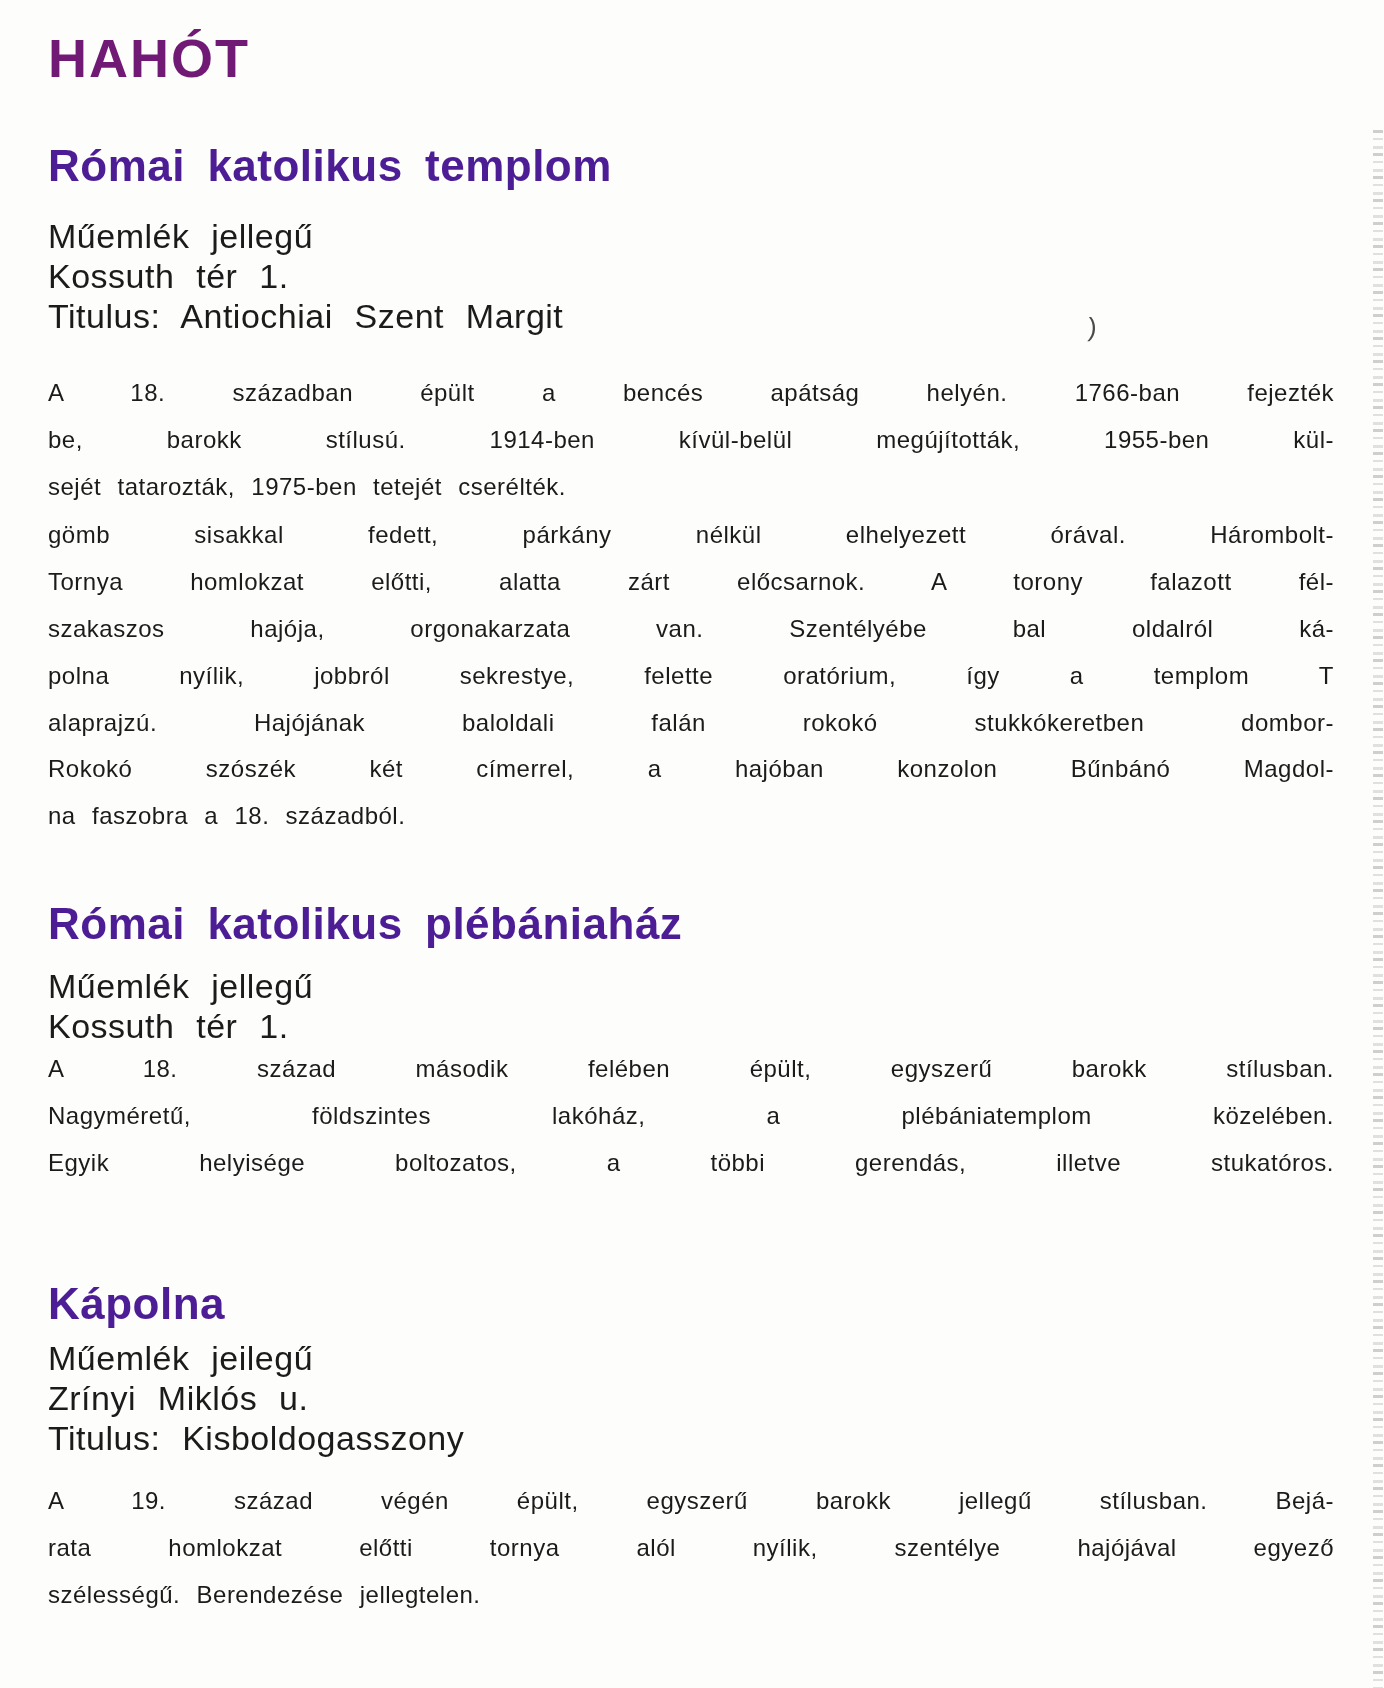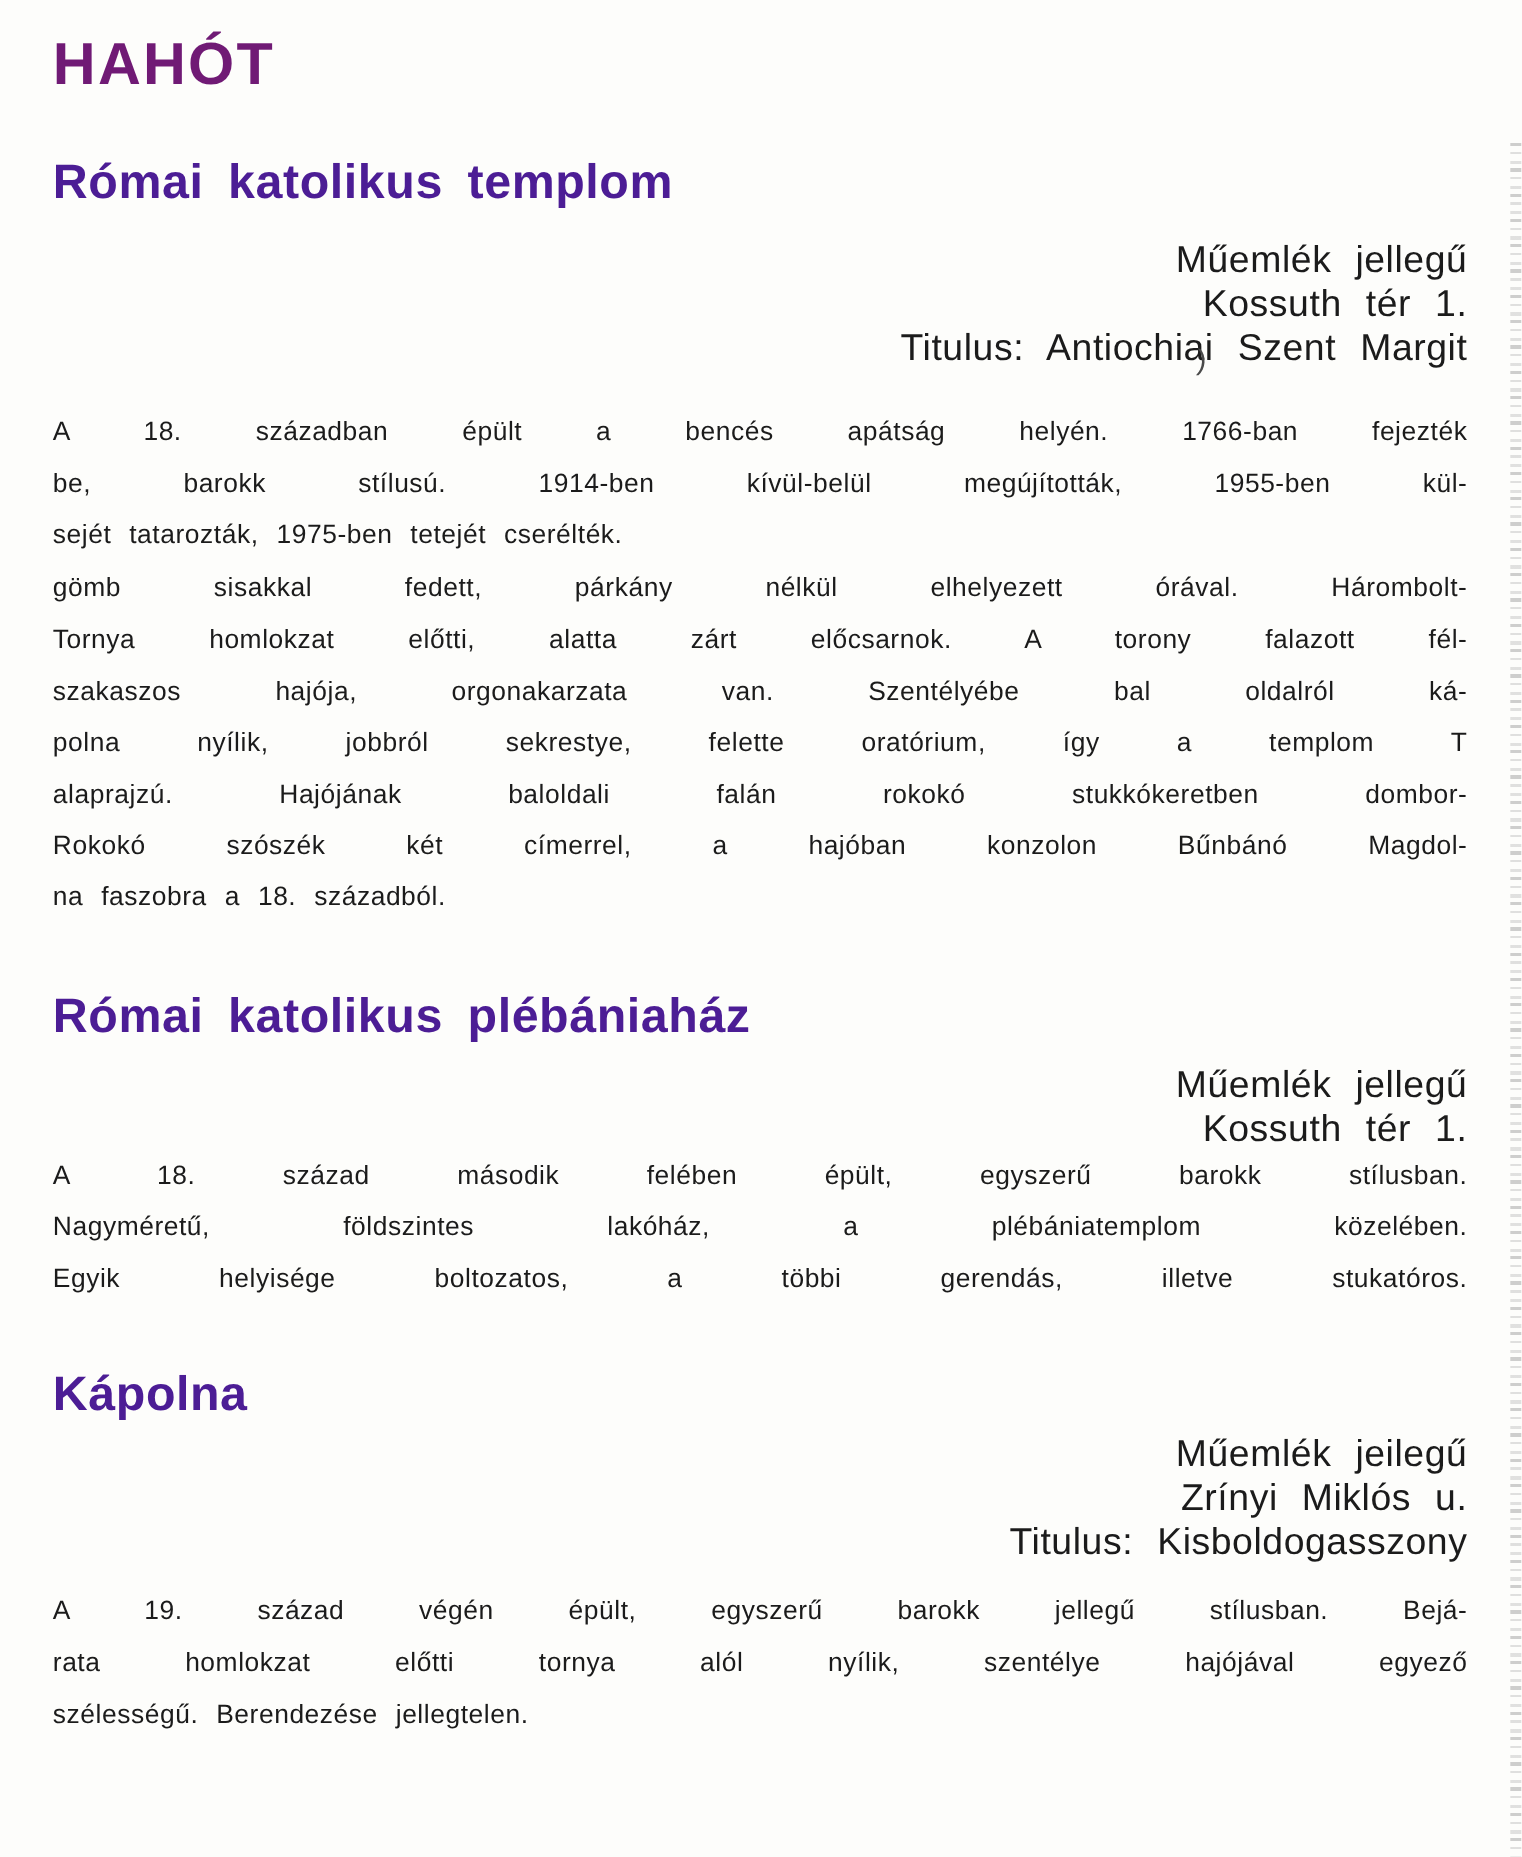--- a/index.html
+++ b/index.html
@@ -32,24 +32,23 @@
   .section-heading {
     font-size: 44px;
     font-weight: bold;
     letter-spacing: 0.5px;
     word-spacing: 0.22em;
     line-height: 52px;
     color: #4c1d95;
   }
   .h1 { margin-top: 54px; }
   .h2 { margin-top: 58px; }
-  .h3 { margin-top: 56px; }
+  .h3 { margin-top: 92px; }
   .details {
     margin-top: 24px;
-    text-align: right;
   }
   .detail-line {
     font-size: 34px;
     line-height: 40px;
     letter-spacing: 0.5px;
     word-spacing: 0.35em;
     white-space: nowrap;
   }
   .d2 { margin-top: 16px; }
   .d3 { margin-top: 8px; }

